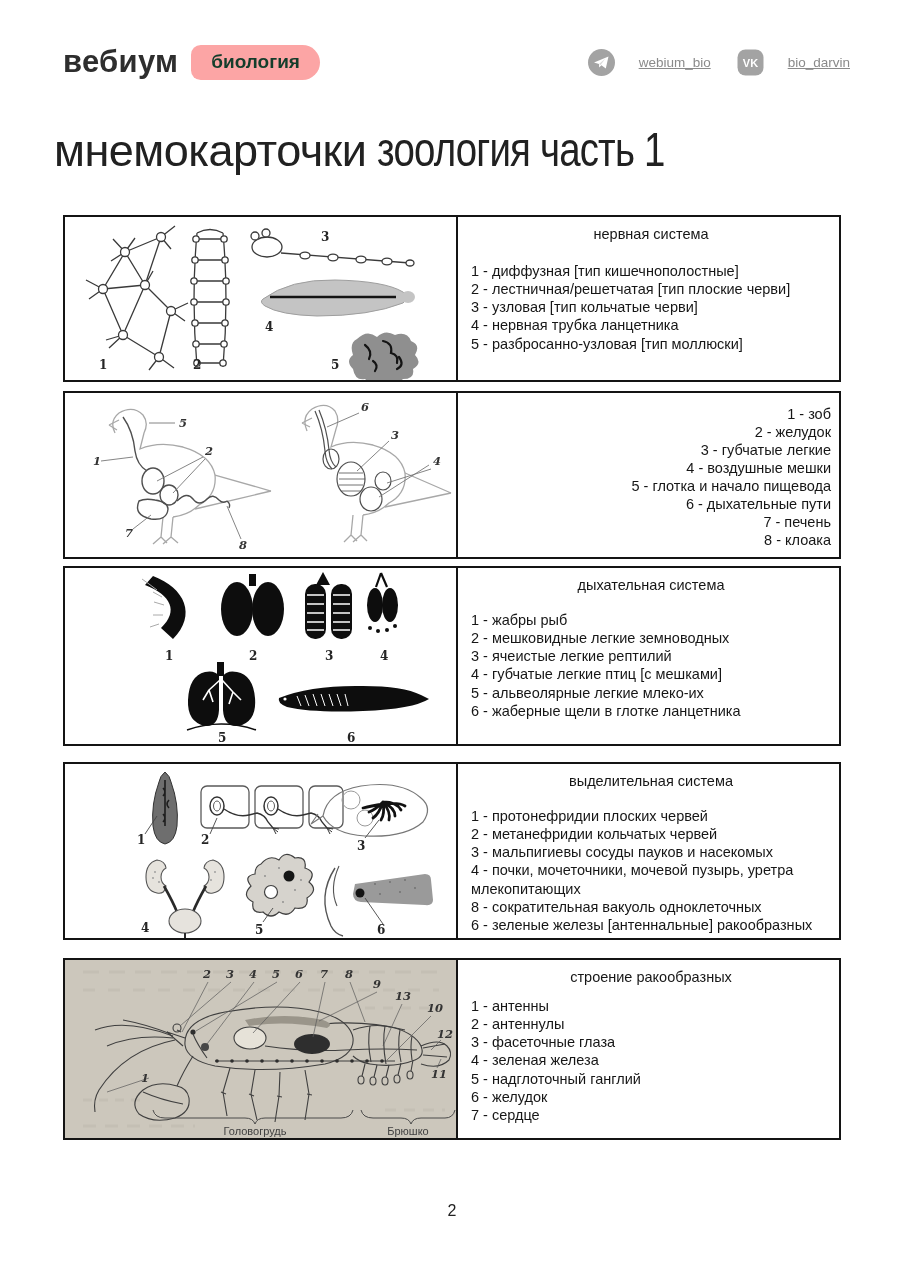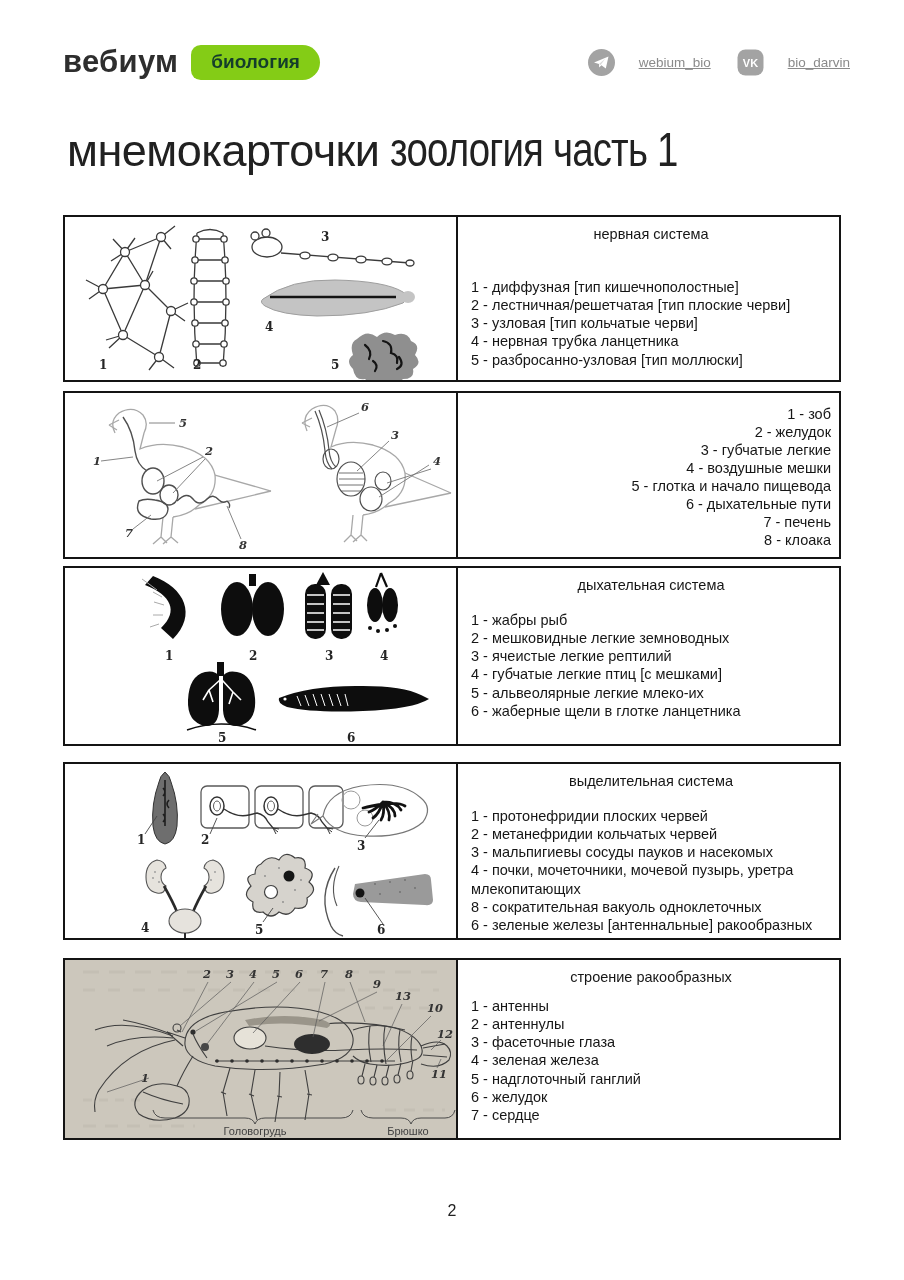--- a/index.html
+++ b/index.html
@@ -8,49 +8,49 @@
     font-family:"Liberation Sans", sans-serif; color:#1b1b1b;
     -webkit-font-smoothing:antialiased;
   }
   .page { position:relative; width:904px; height:1280px; overflow:hidden; }
 
   
   header { position:absolute; top:44px; left:63px; right:54px;
     display:flex; align-items:center; justify-content:space-between; }
   .brand { display:flex; align-items:center; gap:13px;justify-content:center; }
   .logo { font-size:31px; font-weight:600; color:#2e2e2e; letter-spacing:.3px; }
-  .badge { background:#84cc16; color:#143D2B; font-size:19px; font-weight:600;
+  .badge { background:#fca5a5; color:#143D2B; font-size:19px; font-weight:600;
     padding:7px 20px 9px; border-radius:10px 18px 18px 10px; line-height:1; }
   .socials { display:flex; align-items:center; gap:26px; }
   .social { display:flex; align-items:center; gap:24px; text-decoration:none; cursor:pointer; }
   .social-label { font-size:13.5px; color:#8a8a8a; text-decoration:underline; }
   .icon svg { display:block; }
 
   
-  h1 { position:absolute; top:122px; left:67px; margin:0; font-weight:500;
+  h1 { position:absolute; top:122px; left:54px; margin:0; font-weight:500;
        color:#212121; white-space:nowrap; }
   .t1 { font-size:45px; letter-spacing:-.5px; }
   .t2 { display:inline-block; font-size:48px; font-weight:500; letter-spacing:-1px;
         transform:scaleX(.8); transform-origin:0 70%; margin-left:2px; }
 
   
   .cards { position:absolute; top:215px; left:63px; width:778px; }
   .card { display:flex; border:2px solid #141414; box-sizing:border-box; background:#fff; }
   .c1 { height:167px; margin-bottom:9px; }
   .c2 { height:168px; margin-bottom:7px; }
   .c3 { height:180px; margin-bottom:16px; }
   .c4 { height:178px; margin-bottom:18px; }
   .c5 { height:182px; }
   .fig { width:393px; box-sizing:border-box; border-right:2px solid #141414; }
   .fig svg { display:block; }
   .info { flex:1; box-sizing:border-box; padding:8px 8px 4px 13px;
           display:flex; flex-direction:column; }
   .card-title { text-align:center; font-size:14.5px; line-height:19px; color:#161616; }
   .info ul { list-style:none; margin:0; padding:0; font-size:14.5px; line-height:1.25; color:#161616; }
-  .c1 .card-title { margin-bottom:34px; }
+  .c1 .card-title { margin-bottom:18px; }
   .c2 .info { justify-content:center; }
   .c2 ul { margin-left:82px;text-align:right; }
   .c3 .card-title { margin-bottom:16px; }
   .c4 .card-title { margin-bottom:16px; }
   .c5 .card-title { margin-bottom:10px; }
   .cols { display:flex; }
   .col-left { margin-left:14px; width:170px; }
   .col-right { margin-left:2px; width:182px; }
 
   

